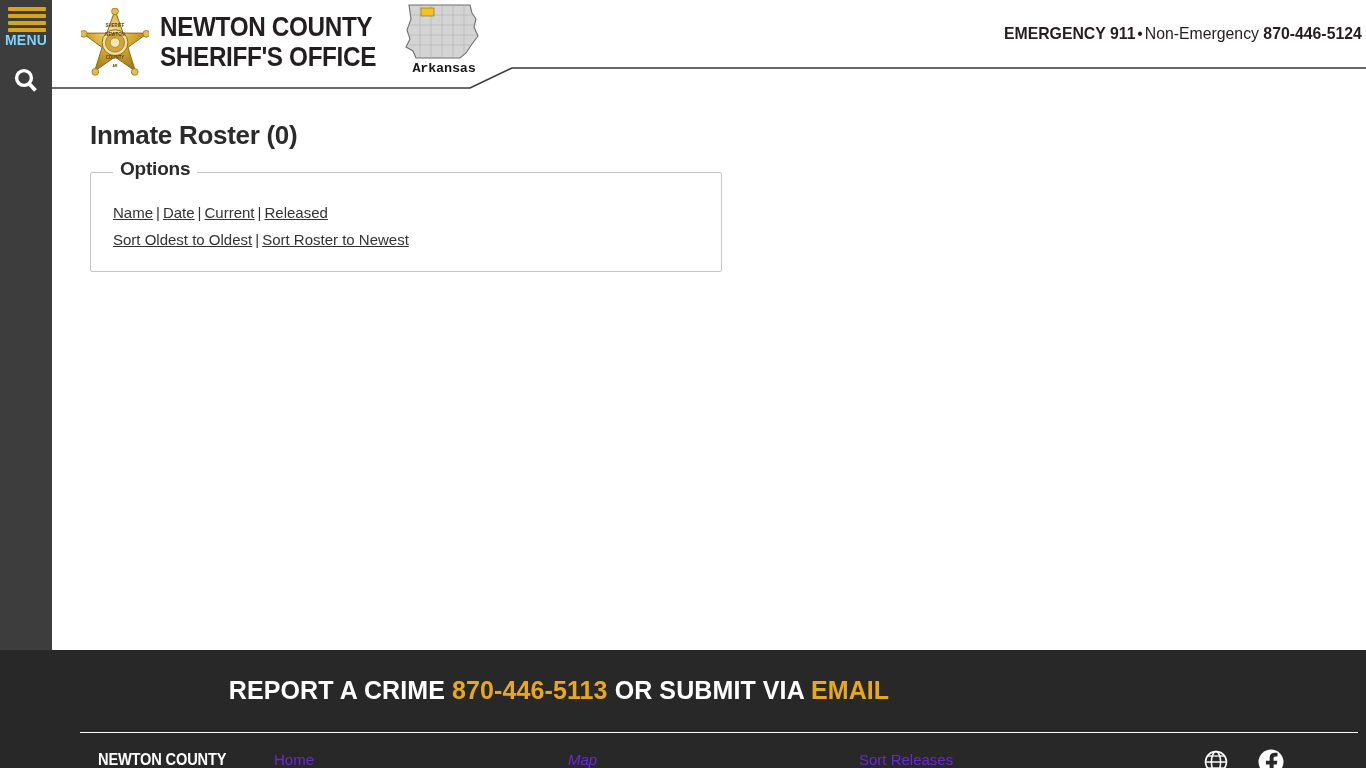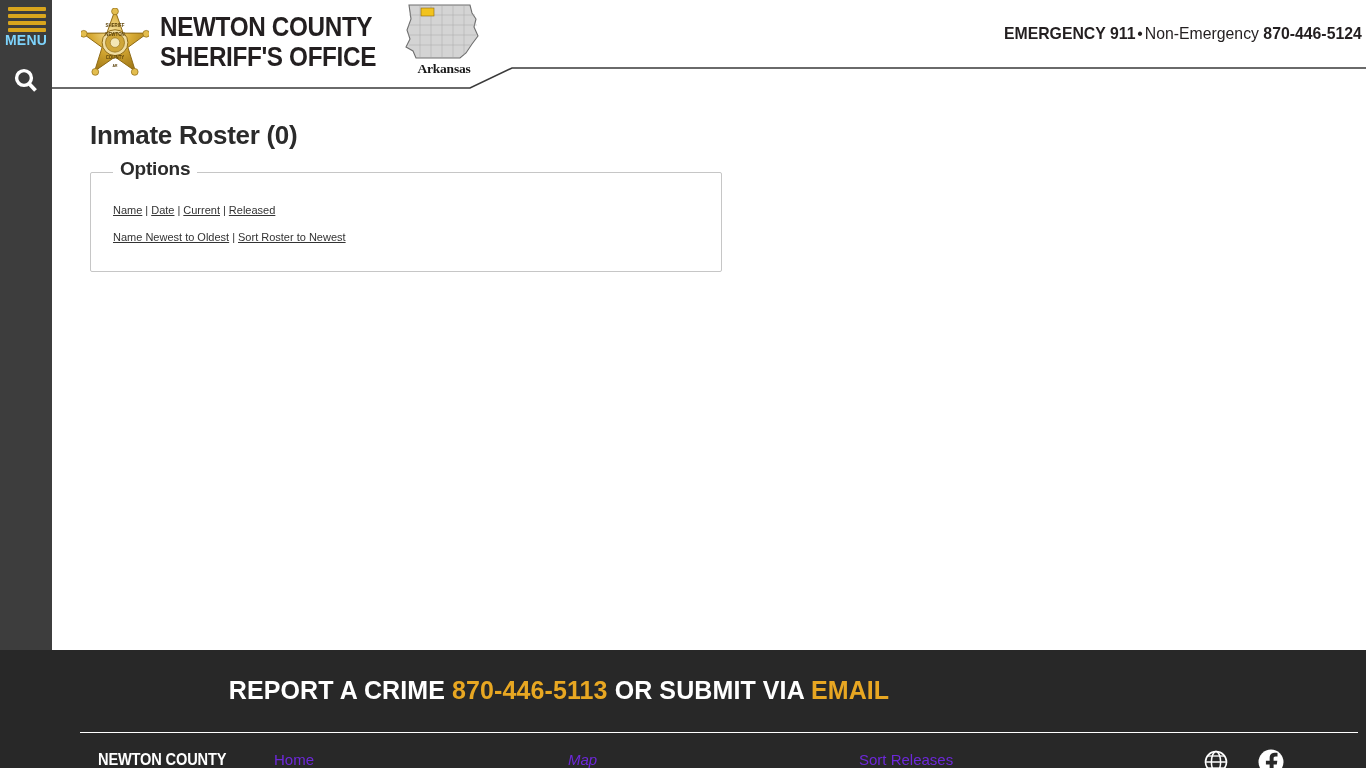--- a/index.html
+++ b/index.html
@@ -70,21 +70,21 @@
   }
   .site-title .l2 { display: block; }
   .state-map {
     position: absolute; left: 348px; top: 3px;
     width: 88px; height: 80px;
   }
   .state-map .map-label {
     position: absolute; left: 0; top: 58px; width: 88px;
     text-align: center;
     font-size: 13.5px; font-weight: bold; color: #1a1a1a;
-    font-family: Liberation Serif, serif;
+    font-family: Liberation Mono, monospace;
     letter-spacing: -0.2px;
   }
   .emergency {
     position: absolute; right: 4px; top: 24px;
     white-space: nowrap;
     font-family: "Liberation Sans Narrow", "Liberation Sans", sans-serif;
     font-size: 17px;
     color: #231f20;
     transform: scaleX(0.93);
     transform-origin: right top;
@@ -115,21 +115,21 @@
     position: absolute; left: 22px; top: -15px;
     background: #ffffff;
     padding: 0 7px;
     font-size: 19px; font-weight: bold;
     color: #2b2b2b;
     letter-spacing: -0.2px;
     text-align: right;
   }
   .opt-row {
     position: absolute; left: 22px;
-    font-size: 11px;
+    font-size: 15px;
     color: #333333;
     white-space: nowrap;
   }
   .opt-row.r1 { top: 31px; }
   .opt-row.r2 { top: 58px; }
   .opt-link {
     color: #333333;
     text-decoration: underline;
     cursor: pointer;
   }
@@ -274,21 +274,21 @@
     <div class="page-title">Inmate Roster (0)</div>
 
     <div class="options-fieldset">
       <div class="options-legend">Options</div>
 
       <div class="opt-row r1">
         <span class="opt-link">Name</span><span class="opt-sep">|</span><span class="opt-link">Date</span><span class="opt-sep">|</span><span class="opt-link">Current</span><span class="opt-sep">|</span><span class="opt-link">Released</span>
       </div>
 
       <div class="opt-row r2">
-        <span class="opt-link">Name Newest to Oldest</span><span class="opt-sep">|</span><span class="opt-link">Sort Roster to Newest</span>
+        <span class="opt-link">Sort Oldest to Oldest</span><span class="opt-sep">|</span><span class="opt-link">Sort Roster to Newest</span>
       </div>
     </div>
   </div>
 
   <div class="footer">
     <div class="report-banner">
       <span>REPORT A CRIME</span>
       <span class="gold">870-446-5113</span>
       <span>OR SUBMIT VIA</span>
       <span class="gold">EMAIL</span>

